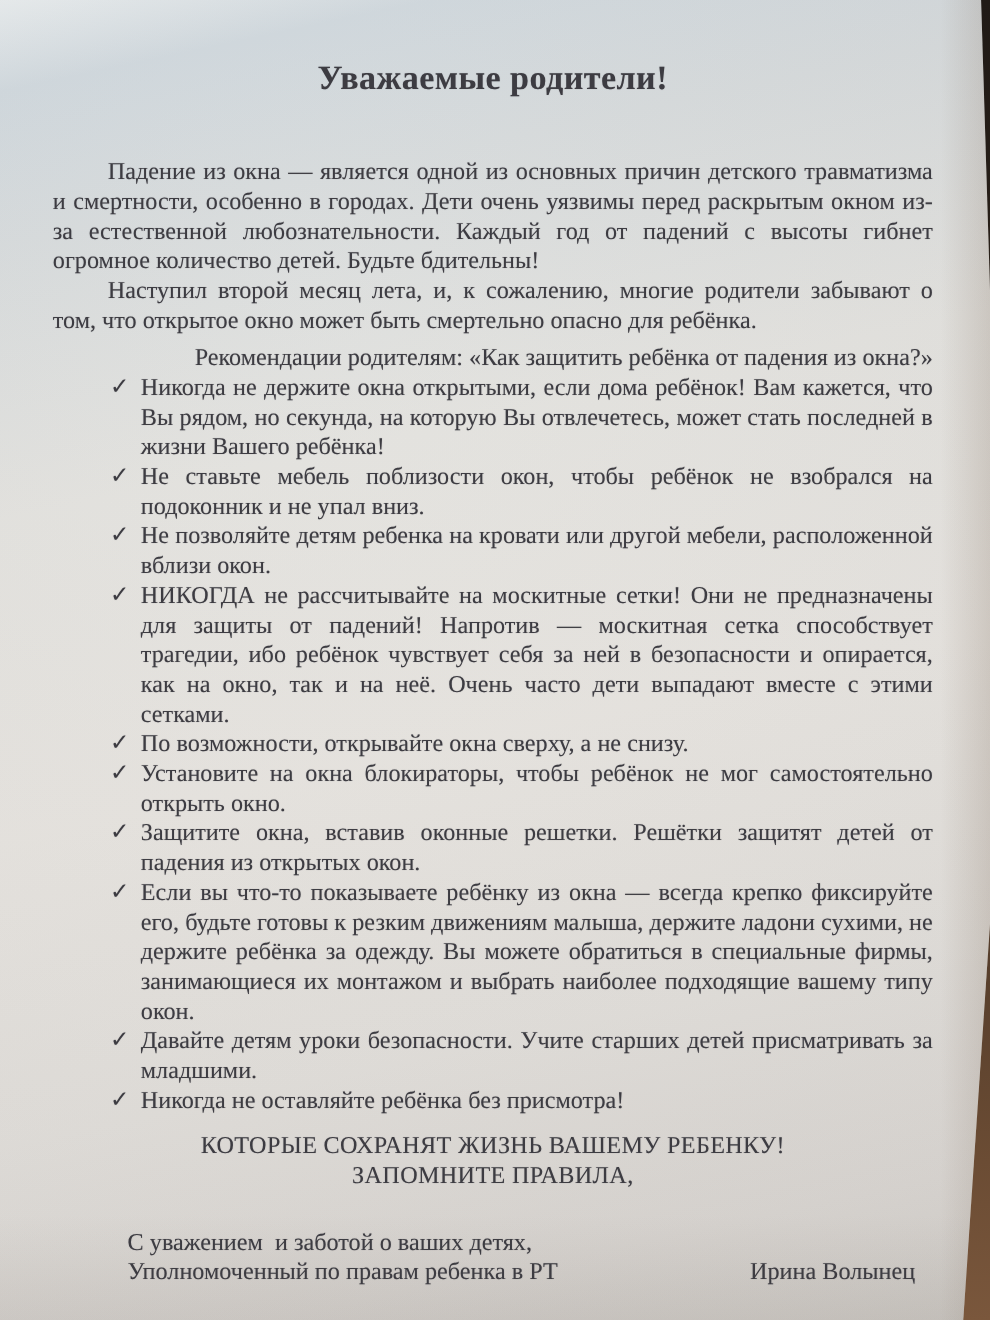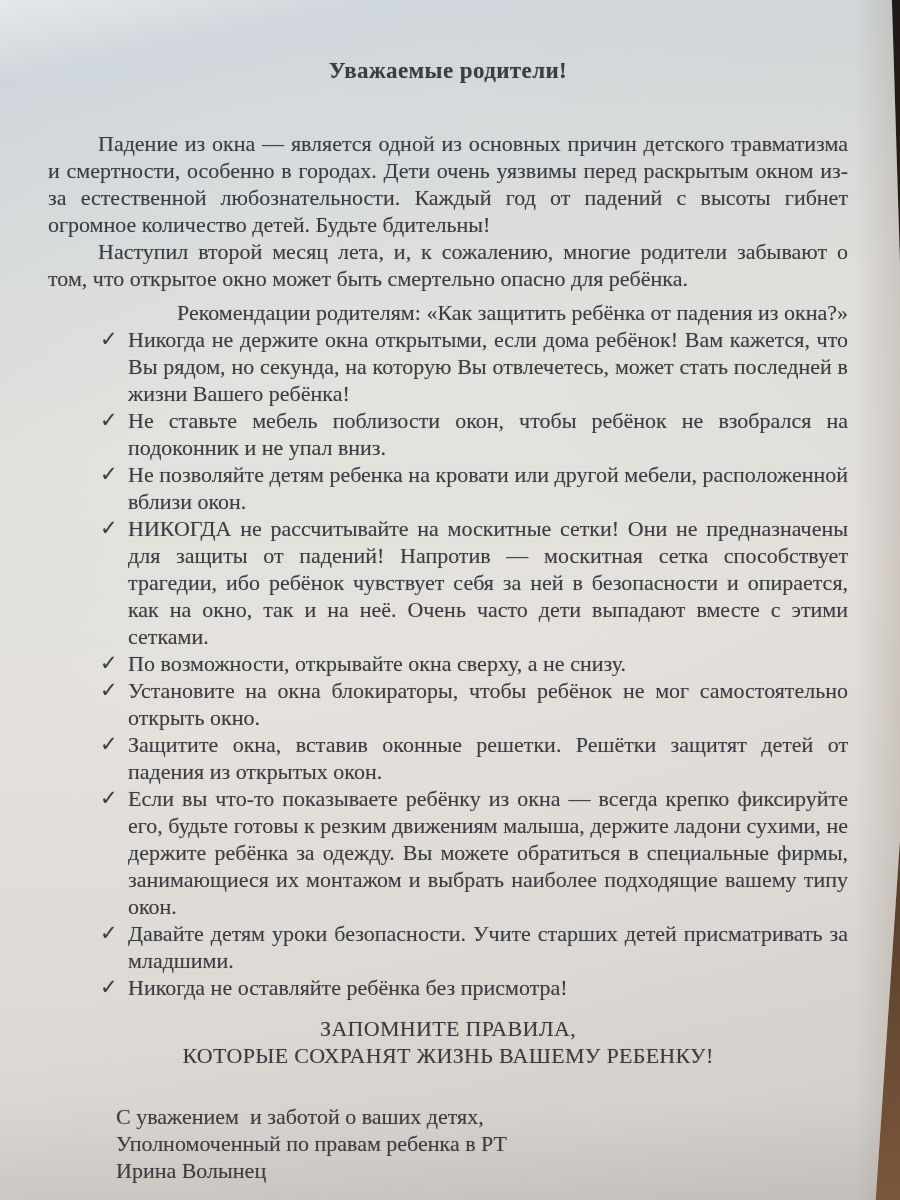--- a/index.html
+++ b/index.html
@@ -43,22 +43,22 @@
     position: absolute;
     left: 48px;
     top: 56px;
     width: 800px;
     color: #3d3c42;
     font-size: 22px;
     line-height: 27px;
     text-shadow: 0 0 1px rgba(61, 60, 70, 0.35);
   }
   .doc-title {
-    margin: 0 0 44px 0;
-    font-size: 23px;
+    margin: 0 0 56px 0;
+    font-size: 31px;
     line-height: 30px;
     font-weight: bold;
     text-align: center;
     letter-spacing: 0.4px;
   }
   .para {
     margin: 0;
     text-align: justify;
     text-indent: 50px;
   }
@@ -93,21 +93,20 @@
     padding-left: 68px;
     line-height: 27px;
   }
   .closing-line1 {
     white-space: pre-wrap;
   }
   .closing-row {
     display: flex;
     justify-content: space-between;
     padding-right: 16px;
-    flex-direction: column;
   }
 </style>
 </head>
 <body>
 
 <div class="paper">
   <div class="content">
 
     <h1 class="doc-title">Уважаемые родители!</h1>
 
@@ -153,22 +152,22 @@
         <span class="check">✓</span>
         <span>Давайте детям уроки безопасности. Учите старших детей присматривать за младшими.</span>
       </li>
       <li>
         <span class="check">✓</span>
         <span>Никогда не оставляйте ребёнка без присмотра!</span>
       </li>
     </ul>
 
     <div class="slogan">
+      <div>КОТОРЫЕ СОХРАНЯТ ЖИЗНЬ ВАШЕМУ РЕБЕНКУ!</div>
       <div>ЗАПОМНИТЕ ПРАВИЛА,</div>
-      <div>КОТОРЫЕ СОХРАНЯТ ЖИЗНЬ ВАШЕМУ РЕБЕНКУ!</div>
     </div>
 
     <div class="closing">
       <div class="closing-line1">С уважением  и заботой о ваших детях,</div>
       <div class="closing-row">
         <span>Уполномоченный по правам ребенка в РТ</span>
         <span>Ирина Волынец</span>
       </div>
     </div>
 

